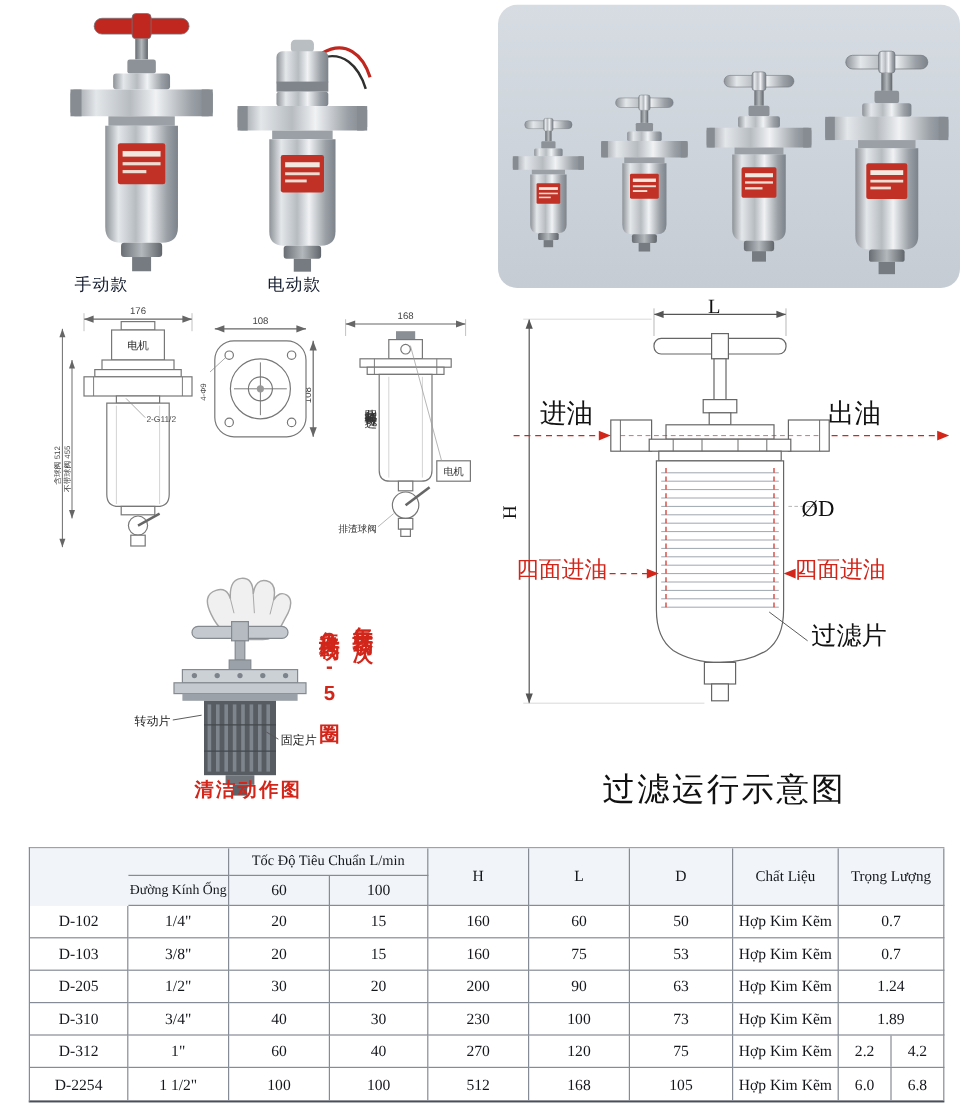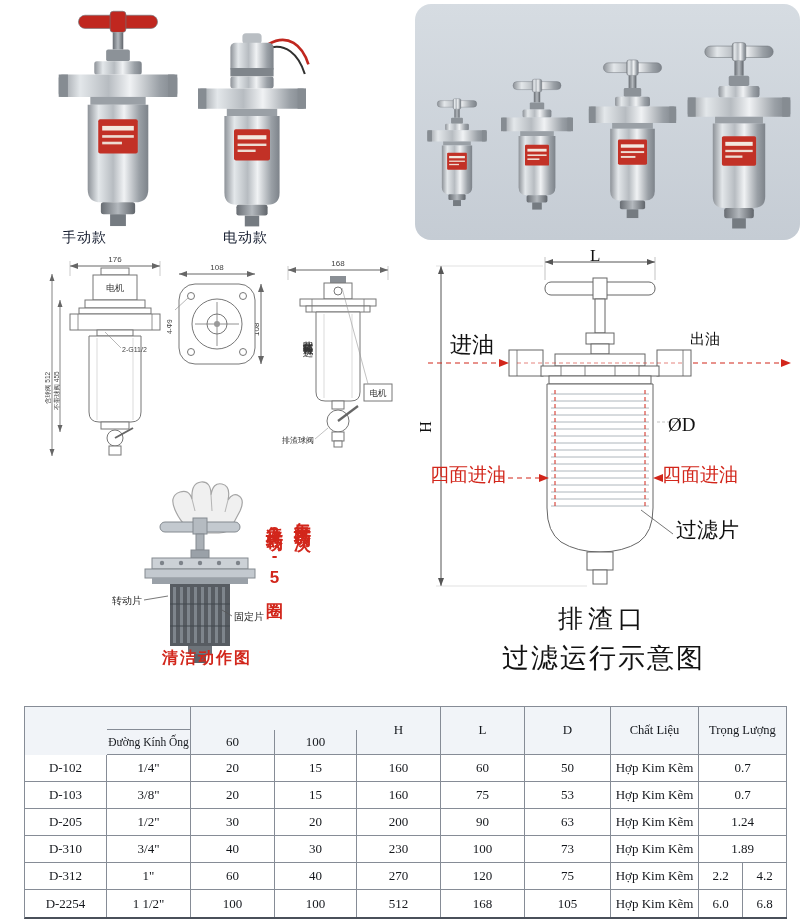--- a/index.html
+++ b/index.html
@@ -459,31 +459,31 @@
       <path d="M228 232 l10 -4 v8 z" fill="#d2261b"></path>
 
       <line x1="232" y1="176" x2="254" y2="176" stroke="#999" stroke-width="0.6" stroke-dasharray="3 2"></line>
       <line x1="248" y1="288" x2="216" y2="264" stroke="#555" stroke-width="0.8"></line>
     </svg>
   </div>
   <div class="abs schem-label" style="left:590px;top:246px;font-size:17px">L</div>
   <div class="abs schem-label" style="left:420px;top:418px;font-size:16px;transform:rotate(-90deg)">H</div>
   <div class="abs schem-label" style="left:668px;top:414px;font-size:19px">ØD</div>
   <div class="abs schem-label" style="left:450px;top:330px;font-size:22px">进油</div>
-  <div class="abs schem-label" style="left:690px;top:330px;font-size:15px">出油</div>
+  <div class="abs schem-label" style="left:690px;top:330px;font-size:22px">出油</div>
   <div class="abs schem-label red" style="left:430px;top:462px;font-size:19px;color:#d2261b">四面进油</div>
   <div class="abs schem-label red" style="left:662px;top:462px;font-size:19px;color:#d2261b">四面进油</div>
   <div class="abs schem-label" style="left:676px;top:516px;font-size:21px">过滤片</div>
-  <div class="abs schem-label" style="left:558px;top:602px;font-size:25px;letter-spacing:5px">排渣口</div>
   <div class="abs schem-label" style="left:502px;top:640px;font-size:27px;letter-spacing:2px">过滤运行示意图</div>
 
   <div class="spec-table">
     <div class="thead">
       <div class="hcell" style="left:82px;top:0;width:84px;height:23px"></div>
       <div class="hcell" style="left:82px;top:23px;width:84px;height:25px;font-size:11.5px">Đường Kính Ống</div>
+      <div class="hcell" style="left:166px;top:0;width:166px;height:23px;font-size:12px">Tốc Độ Tiêu Chuẩn L/min</div>
       <div class="hcell" style="left:166px;top:23px;width:84px;height:25px">60</div>
       <div class="hcell" style="left:250px;top:23px;width:82px;height:25px">100</div>
       <div class="hcell" style="left:332px;top:0;width:84px;height:48px">H</div>
       <div class="hcell" style="left:416px;top:0;width:84px;height:48px">L</div>
       <div class="hcell" style="left:500px;top:0;width:86px;height:48px">D</div>
       <div class="hcell" style="left:586px;top:0;width:88px;height:48px;font-size:12.5px">Chất Liệu</div>
       <div class="hcell" style="left:674px;top:0;width:88px;height:48px;font-size:12.5px">Trọng Lượng</div>
     </div>
     <div>
         <div class="trow">

